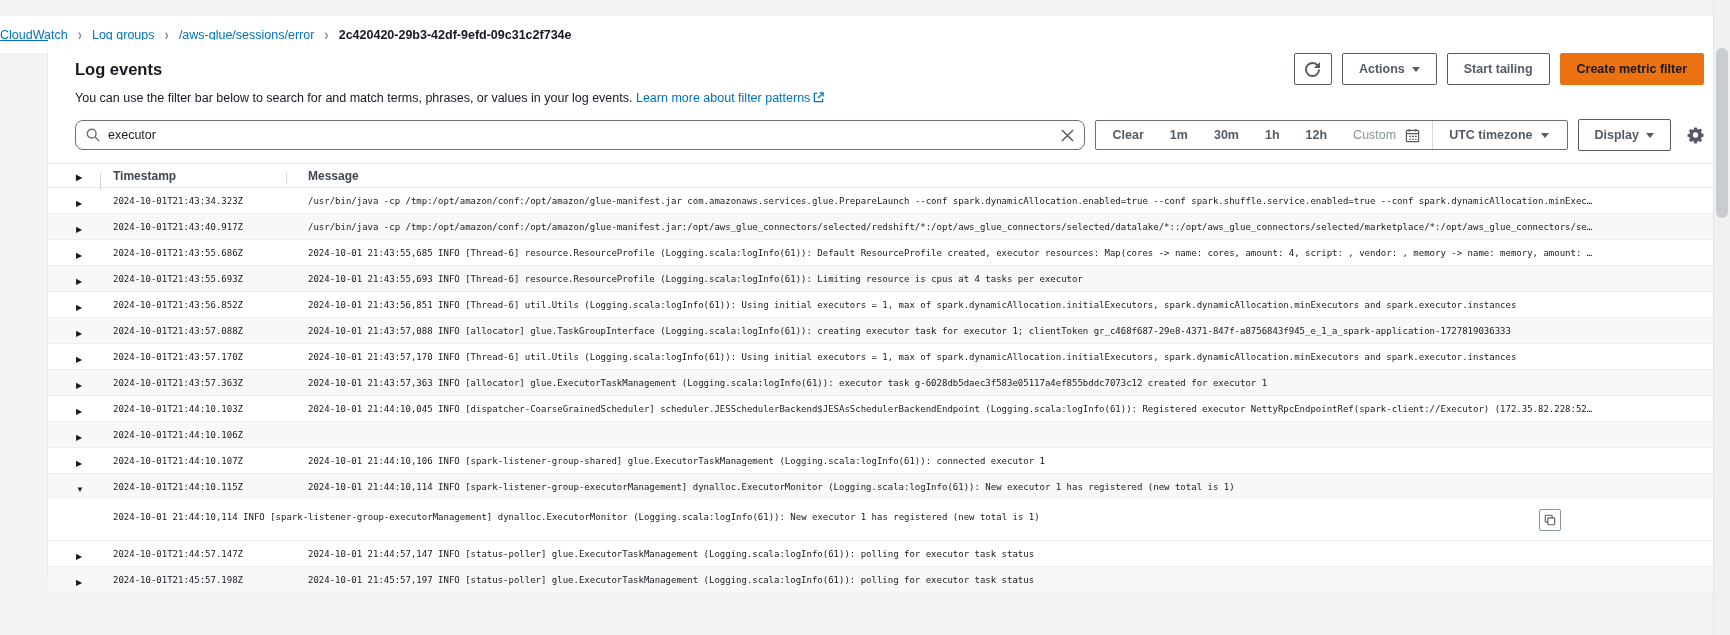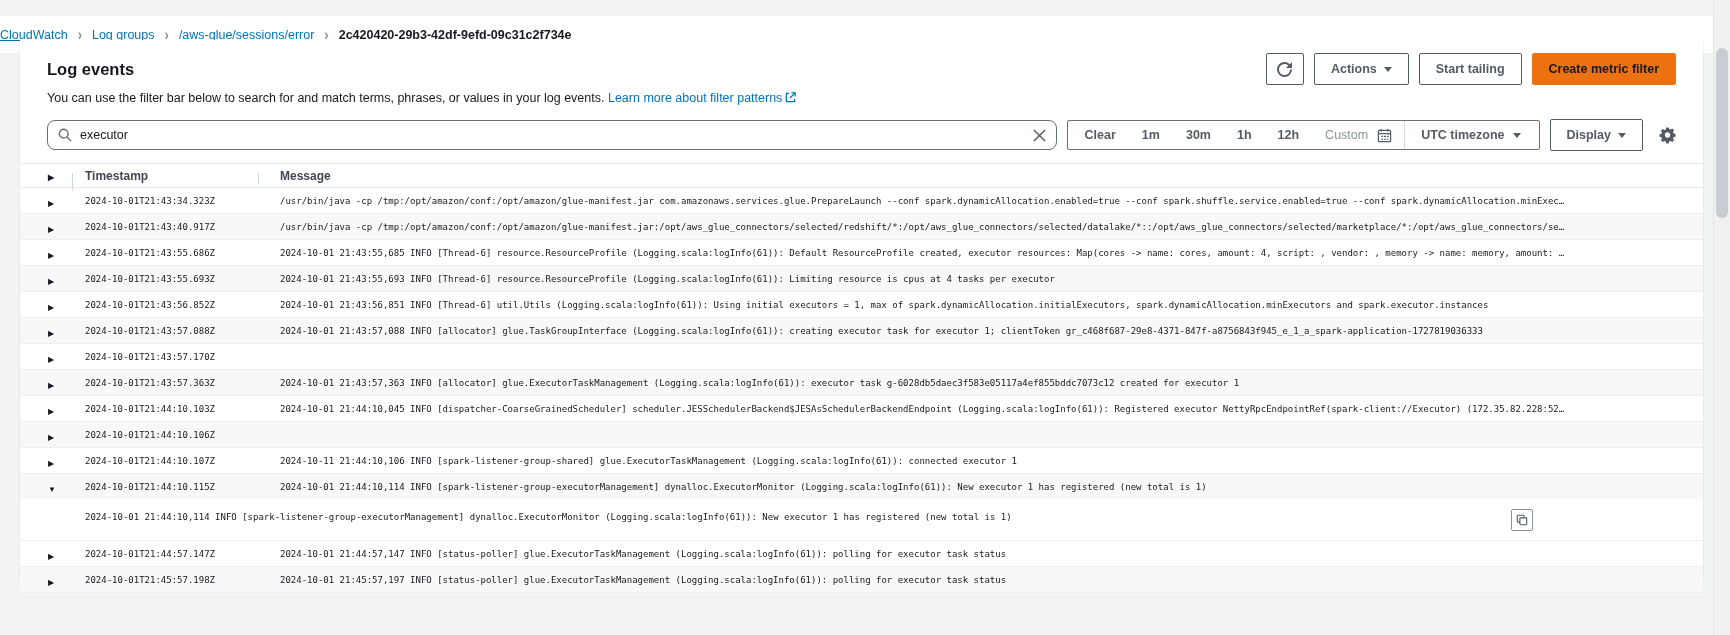--- a/index.html
+++ b/index.html
@@ -23,21 +23,21 @@
   .scrollbar-track {
     position:absolute; top:0; right:0; width:17px; height:635px;
     background:#f0f1f1; border-left:1px solid #e3e5e5;
   }
   .scrollbar-thumb {
     position:absolute; top:48px; left:2px; width:12px; height:170px;
     background:#c9cdd1; border-radius:7px;
   }
   
   .card {
-    position:absolute; top:40px; left:20px; width:1683px; height:538px;
+    position:absolute; top:40px; left:48px; width:1683px; height:538px;
     background:#ffffff; box-shadow:0 1px 1px 0 rgba(0,28,36,.25);
   }
   .card-header { padding:14px 27px 0 27px; }
   .title-row { display:flex; align-items:center; justify-content:space-between; height:30px; }
   .page-title { font-size:16.5px; font-weight:700; color:#16191f; }
   .btn-group { display:flex; align-items:center; gap:10px; }
   .btn {
     height:32px; background:#fff; border:1px solid #545b64; border-radius:2px;
     color:#545b64; font-size:12.5px; font-weight:700; padding:0 16px;
     display:flex; align-items:center; gap:7px; cursor:pointer; white-space:nowrap;
@@ -238,20 +238,21 @@
       <div class="col-arrow"><span class="expand-arrow">▶</span></div>
       <div class="col-ts mono">2024-10-01T21:43:57.088Z</div>
       <div class="col-msg mono">2024-10-01 21:43:57,088 INFO [allocator] glue.TaskGroupInterface (Logging.scala:logInfo(61)): creating executor task for executor 1; clientToken gr_c468f687-29e8-4371-847f-a8756843f945_e_1_a_spark-application-1727819036333</div>
     </div>
 
   </div>
         <div class="log-row">
     <div class="row-line">
       <div class="col-arrow"><span class="expand-arrow">▶</span></div>
       <div class="col-ts mono">2024-10-01T21:43:57.170Z</div>
+      <div class="col-msg mono">2024-10-01 21:43:57,170 INFO [Thread-6] util.Utils (Logging.scala:logInfo(61)): Using initial executors = 1, max of spark.dynamicAllocation.initialExecutors, spark.dynamicAllocation.minExecutors and spark.executor.instances</div>
     </div>
 
   </div>
         <div class="log-row striped">
     <div class="row-line">
       <div class="col-arrow"><span class="expand-arrow">▶</span></div>
       <div class="col-ts mono">2024-10-01T21:43:57.363Z</div>
       <div class="col-msg mono">2024-10-01 21:43:57,363 INFO [allocator] glue.ExecutorTaskManagement (Logging.scala:logInfo(61)): executor task g-6028db5daec3f583e05117a4ef855bddc7073c12 created for executor 1</div>
     </div>
 
@@ -268,21 +269,21 @@
     <div class="row-line">
       <div class="col-arrow"><span class="expand-arrow">▶</span></div>
       <div class="col-ts mono">2024-10-01T21:44:10.106Z</div>
     </div>
 
   </div>
         <div class="log-row">
     <div class="row-line">
       <div class="col-arrow"><span class="expand-arrow">▶</span></div>
       <div class="col-ts mono">2024-10-01T21:44:10.107Z</div>
-      <div class="col-msg mono">2024-10-11 21:44:10,106 INFO [spark-listener-group-shared] glue.ExecutorTaskManagement (Logging.scala:logInfo(61)): connected executor 1</div>
+      <div class="col-msg mono">2024-10-01 21:44:10,106 INFO [spark-listener-group-shared] glue.ExecutorTaskManagement (Logging.scala:logInfo(61)): connected executor 1</div>
     </div>
 
   </div>
         <div class="log-row striped">
     <div class="row-line">
       <div class="col-arrow"><span class="expand-arrow">▼</span></div>
       <div class="col-ts mono">2024-10-01T21:44:10.115Z</div>
       <div class="col-msg mono">2024-10-01 21:44:10,114 INFO [spark-listener-group-executorManagement] dynalloc.ExecutorMonitor (Logging.scala:logInfo(61)): New executor 1 has registered (new total is 1)</div>
     </div>
     <div class="expand-panel" style="display: block;">

